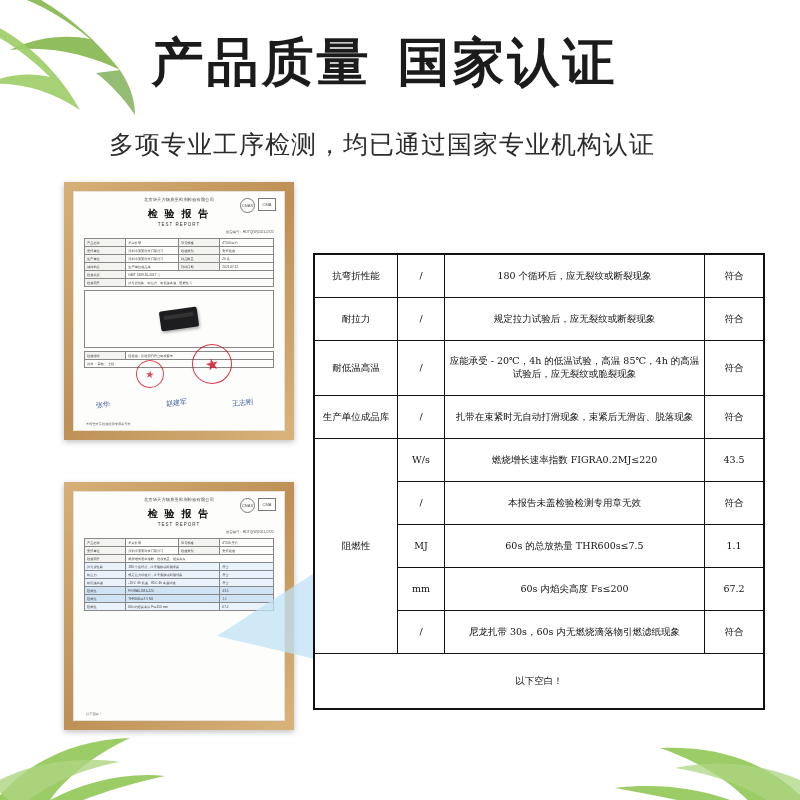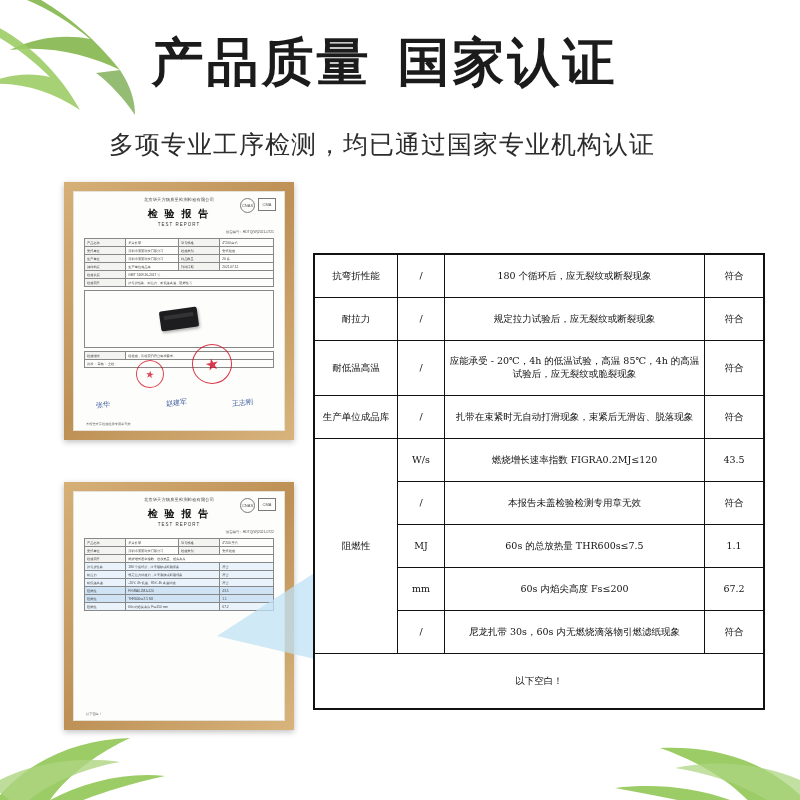--- a/index.html
+++ b/index.html
@@ -493,21 +493,21 @@
         <tr>
           <td class="col-name tall">生产单位成品库</td>
           <td class="col-unit">/</td>
           <td class="col-desc">扎带在束紧时无自动打滑现象，束紧后无滑齿、脱落现象</td>
           <td class="col-res">符合</td>
         </tr>
 
         <tr>
           <td class="col-name" rowspan="5">阻燃性</td>
           <td class="col-unit tall">W/s</td>
-          <td class="col-desc">燃烧增长速率指数 FIGRA0.2MJ≤120</td>
+          <td class="col-desc">燃烧增长速率指数 FIGRA0.2MJ≤220</td>
           <td class="col-res">43.5</td>
         </tr>
         <tr>
           <td class="col-unit tall">/</td>
           <td class="col-desc">本报告未盖检验检测专用章无效</td>
           <td class="col-res">符合</td>
         </tr>
         <tr>
           <td class="col-unit tall">MJ</td>
           <td class="col-desc">60s 的总放热量 THR600s≤7.5</td>

